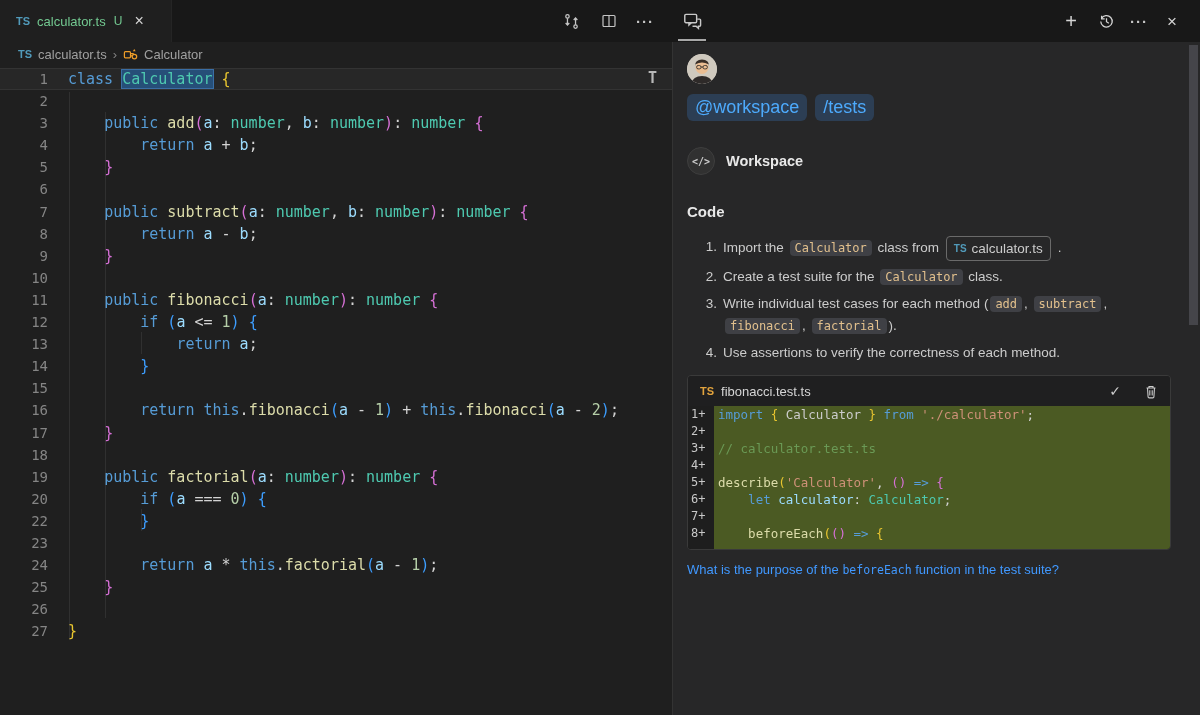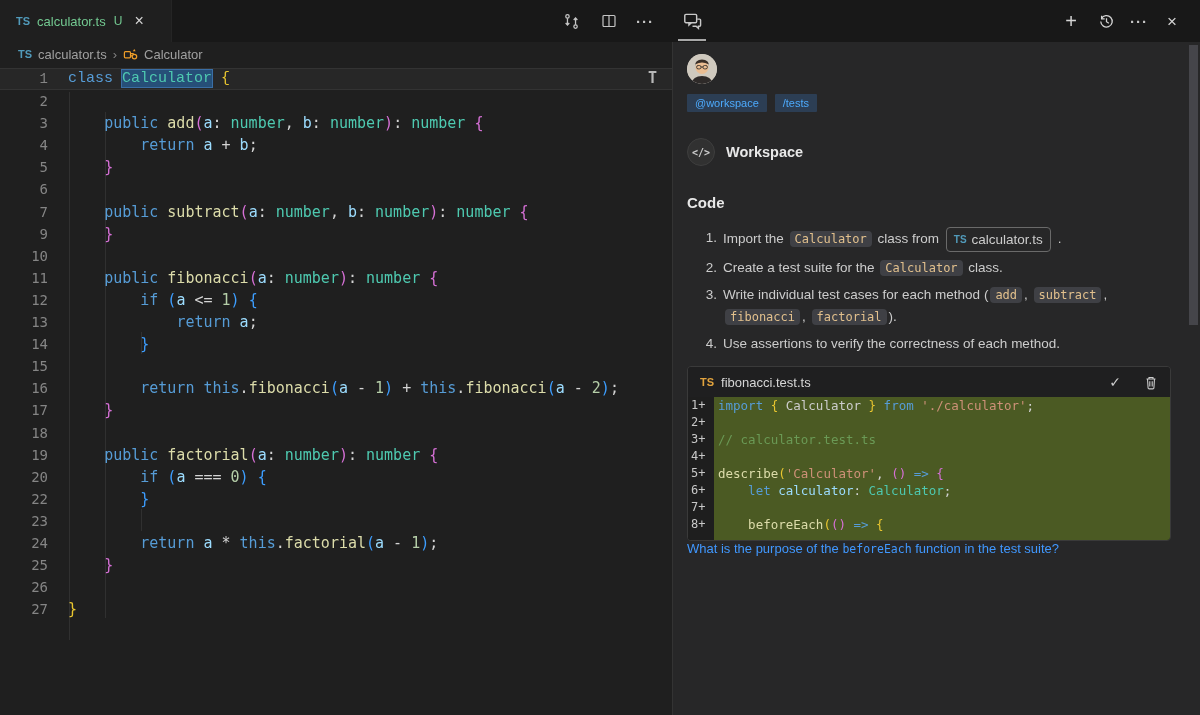--- a/index.html
+++ b/index.html
@@ -30,35 +30,35 @@
   .breadcrumb { position:absolute; top:42px; left:0; width:672px; height:24px; background:#1f1f1f;
                 display:flex; align-items:center; padding-left:18px; font-size:13px; color:#a0a0a0; gap:6px; }
   .crumb-sep { color:#808080; font-size:13px; }
 
   
   .editor { position:absolute; top:66px; left:0; width:672px; height:649px; background:#1f1f1f;
             font-family:"DejaVu Sans Mono", monospace; font-size:15px; padding-top:2px; }
   .ed-row { height:22.1px; line-height:22.1px; white-space:pre; }
   .ed-num { display:inline-block; width:48px; text-align:right; color:#858585; font-size:14px; vertical-align:top; }
   .ed-code { margin-left:20px; }
-  .ed-row.current { background:rgba(255,255,255,0.04); box-shadow: inset 0 1px 0 rgba(255,255,255,0.06), inset 0 -1px 0 rgba(255,255,255,0.06); font-family: Liberation Mono, monospace; }
+  .ed-row.current { background:rgba(255,255,255,0.04); box-shadow: inset 0 1px 0 rgba(255,255,255,0.06), inset 0 -1px 0 rgba(255,255,255,0.06); }
   .tok-kw{color:#569cd6} .tok-fn{color:#dcdcaa} .tok-var{color:#9cdcfe} .tok-type{color:#4ec9b0}
   .tok-num{color:#b5cea8} .tok-str{color:#ce9178} .tok-cmt{color:#6a9955} .tok-pun{color:#d4d4d4}
   .tok-txt{color:#cccccc} .tok-b1{color:#e9c62f} .tok-b2{color:#d670d6} .tok-b3{color:#3d9eff}
   .sel { background:#264f78; box-shadow:0 0 0 1px #3a6ea5; }
   .guide { position:absolute; width:1px; background:rgba(255,255,255,0.08); }
   .type-overlay { position:absolute; left:648px; top:69px; color:#b8b8b8; font-size:15px; font-weight:bold;
                   font-family:"DejaVu Sans Mono", monospace; }
 
   
   .panel { position:absolute; top:42px; left:672px; width:528px; height:673px; background:#272728;
            border-left:1px solid #333333; padding:12px 14px 0 14px; color:#cccccc; }
   .avatar { width:30px; height:30px; border-radius:50%; overflow:hidden; background:#d2cdc4; }
   .chips { margin-top:10px; display:flex; gap:8px; }
-  .chip { background:#2c3e54; color:#4daafc; font-size:11px; padding:3px 8px; border-radius:1px; }
+  .chip { background:#2c3e54; color:#4daafc; font-size:18px; padding:3px 8px; border-radius:6px; }
   .ws-row { margin-top:26px; display:flex; align-items:center; gap:11px; }
   .ws-icon { width:28px; height:28px; border-radius:50%; background:#313131; border:1px solid #3e3e3e;
              display:flex; align-items:center; justify-content:center; font-size:10px; font-weight:bold; color:#cccccc;
              font-family:"DejaVu Sans Mono", monospace; }
   .ws-label { font-size:14.5px; font-weight:bold; color:#e8e8e8; }
   .section-title { margin-top:28px; font-size:15px; font-weight:bold; color:#e8e8e8; }
   .plan-list { margin-top:16px; }
   .plan-item { display:flex; margin-bottom:5px; font-size:13.5px; line-height:21px; color:#cccccc; }
   .plan-num { width:30px; text-align:right; margin-right:6px; flex:none; }
   .plan-text { flex:1; max-width:444px; }
@@ -72,21 +72,21 @@
   .cb-header { height:30px; background:#1f1f20; display:flex; align-items:center; padding:0 12px; gap:7px; }
   .cb-file { font-size:13px; color:#d6d6d6; flex:1; }
   .cb-header .ts-badge { margin:0; color:#e2a33d; }
   .cb-action { color:#cccccc; font-size:14px; margin-left:16px; display:flex; align-items:center; }
   .cb-body { background:#1e1e1e; font-family:"DejaVu Sans Mono", monospace; font-size:12.5px; }
   .cc-row { display:flex; height:17px; line-height:17px; white-space:pre; }
   .cc-row.partial { height:7px; overflow:hidden; }
   .cc-gut { width:26px; flex:none; color:#c8c8c8; padding-left:3px; font-size:12px; background:#1e1e1e; }
   .cc-line { flex:1; background:#4b5a23; padding-left:4px; }
 
-  .followup { font-size:13px; color:#4098ff; cursor:pointer; }
+  .followup { margin-top:12px; font-size:13px; color:#4098ff; cursor:pointer; }
   .mono-inline { font-family:"DejaVu Sans Mono", monospace; font-size:11.5px; }
 
   .ask-box { margin-top:10px; width:492px; height:76px; background:#2a2a2a; border:1px solid #525252;
              border-radius:4px; position:relative; padding:11px 14px; }
   .ask-placeholder { color:#929292; font-size:14px; }
   .ask-icons { position:absolute; left:14px; bottom:9px; display:flex; align-items:center; gap:17px; color:#c5c5c5; }
   .at-glyph { font-size:15px; color:#c5c5c5; }
   .send-group { position:absolute; right:12px; bottom:9px; display:flex; align-items:center; gap:4px; color:#c5c5c5; }
 
   .panel-scrollbar { position:absolute; right:2px; top:3px; width:9px; height:280px; background:#45454a; }
@@ -162,20 +162,21 @@
   </div>
 
   <div class="editor">
       <div class="ed-row current"><span class="ed-num">1</span><span class="ed-code"><span class="tok-kw">class </span><span class="tok-type sel">Calculator</span><span class="tok-pun"> </span><span class="tok-b1">{</span></span></div>
       <div class="ed-row"><span class="ed-num">2</span><span class="ed-code"></span></div>
       <div class="ed-row"><span class="ed-num">3</span><span class="ed-code"><span class="tok-pun">    </span><span class="tok-kw">public </span><span class="tok-fn">add</span><span class="tok-b2">(</span><span class="tok-var">a</span><span class="tok-pun">: </span><span class="tok-type">number</span><span class="tok-pun">, </span><span class="tok-var">b</span><span class="tok-pun">: </span><span class="tok-type">number</span><span class="tok-b2">)</span><span class="tok-pun">: </span><span class="tok-type">number</span><span class="tok-pun"> </span><span class="tok-b2">{</span></span></div>
       <div class="ed-row"><span class="ed-num">4</span><span class="ed-code"><span class="tok-pun">        </span><span class="tok-kw">return </span><span class="tok-var">a</span><span class="tok-pun"> + </span><span class="tok-var">b</span><span class="tok-pun">;</span></span></div>
       <div class="ed-row"><span class="ed-num">5</span><span class="ed-code"><span class="tok-pun">    </span><span class="tok-b2">}</span></span></div>
       <div class="ed-row"><span class="ed-num">6</span><span class="ed-code"></span></div>
       <div class="ed-row"><span class="ed-num">7</span><span class="ed-code"><span class="tok-pun">    </span><span class="tok-kw">public </span><span class="tok-fn">subtract</span><span class="tok-b2">(</span><span class="tok-var">a</span><span class="tok-pun">: </span><span class="tok-type">number</span><span class="tok-pun">, </span><span class="tok-var">b</span><span class="tok-pun">: </span><span class="tok-type">number</span><span class="tok-b2">)</span><span class="tok-pun">: </span><span class="tok-type">number</span><span class="tok-pun"> </span><span class="tok-b2">{</span></span></div>
+      <div class="ed-row"><span class="ed-num">8</span><span class="ed-code"><span class="tok-pun">        </span><span class="tok-kw">return </span><span class="tok-var">a</span><span class="tok-pun"> - </span><span class="tok-var">b</span><span class="tok-pun">;</span></span></div>
       <div class="ed-row"><span class="ed-num">9</span><span class="ed-code"><span class="tok-pun">    </span><span class="tok-b2">}</span></span></div>
       <div class="ed-row"><span class="ed-num">10</span><span class="ed-code"></span></div>
       <div class="ed-row"><span class="ed-num">11</span><span class="ed-code"><span class="tok-pun">    </span><span class="tok-kw">public </span><span class="tok-fn">fibonacci</span><span class="tok-b2">(</span><span class="tok-var">a</span><span class="tok-pun">: </span><span class="tok-type">number</span><span class="tok-b2">)</span><span class="tok-pun">: </span><span class="tok-type">number</span><span class="tok-pun"> </span><span class="tok-b2">{</span></span></div>
       <div class="ed-row"><span class="ed-num">12</span><span class="ed-code"><span class="tok-pun">        </span><span class="tok-kw">if </span><span class="tok-b3">(</span><span class="tok-var">a</span><span class="tok-pun"> &lt;= </span><span class="tok-num">1</span><span class="tok-b3">)</span><span class="tok-pun"> </span><span class="tok-b3">{</span></span></div>
       <div class="ed-row"><span class="ed-num">13</span><span class="ed-code"><span class="tok-pun">            </span><span class="tok-kw">return </span><span class="tok-var">a</span><span class="tok-pun">;</span></span></div>
       <div class="ed-row"><span class="ed-num">14</span><span class="ed-code"><span class="tok-pun">        </span><span class="tok-b3">}</span></span></div>
       <div class="ed-row"><span class="ed-num">15</span><span class="ed-code"></span></div>
       <div class="ed-row"><span class="ed-num">16</span><span class="ed-code"><span class="tok-pun">        </span><span class="tok-kw">return </span><span class="tok-kw">this</span><span class="tok-pun">.</span><span class="tok-fn">fibonacci</span><span class="tok-b3">(</span><span class="tok-var">a</span><span class="tok-pun"> - </span><span class="tok-num">1</span><span class="tok-b3">)</span><span class="tok-pun"> + </span><span class="tok-kw">this</span><span class="tok-pun">.</span><span class="tok-fn">fibonacci</span><span class="tok-b3">(</span><span class="tok-var">a</span><span class="tok-pun"> - </span><span class="tok-num">2</span><span class="tok-b3">)</span><span class="tok-pun">;</span></span></div>
       <div class="ed-row"><span class="ed-num">17</span><span class="ed-code"><span class="tok-pun">    </span><span class="tok-b2">}</span></span></div>
       <div class="ed-row"><span class="ed-num">18</span><span class="ed-code"></span></div>

